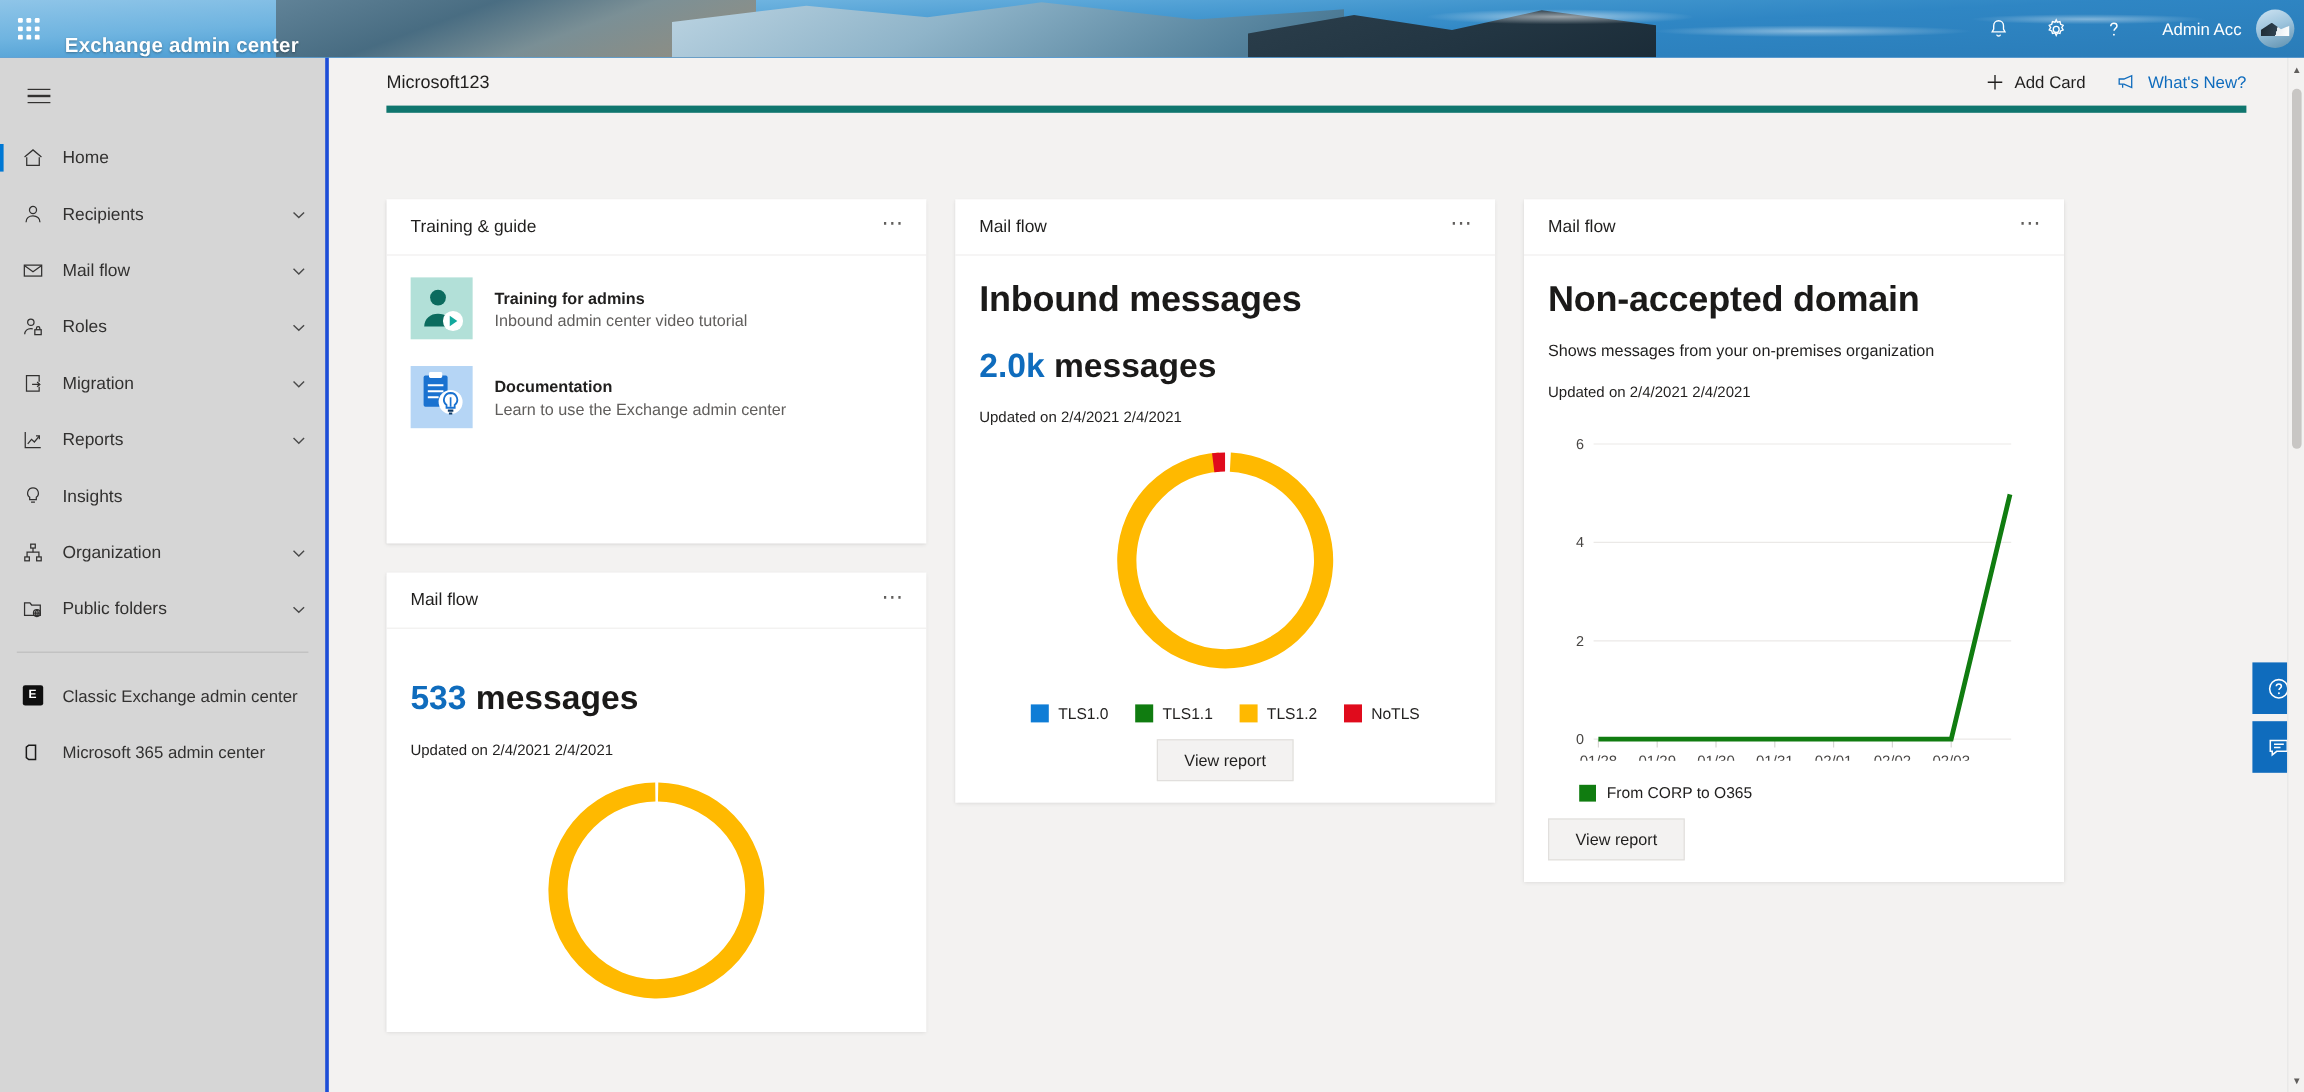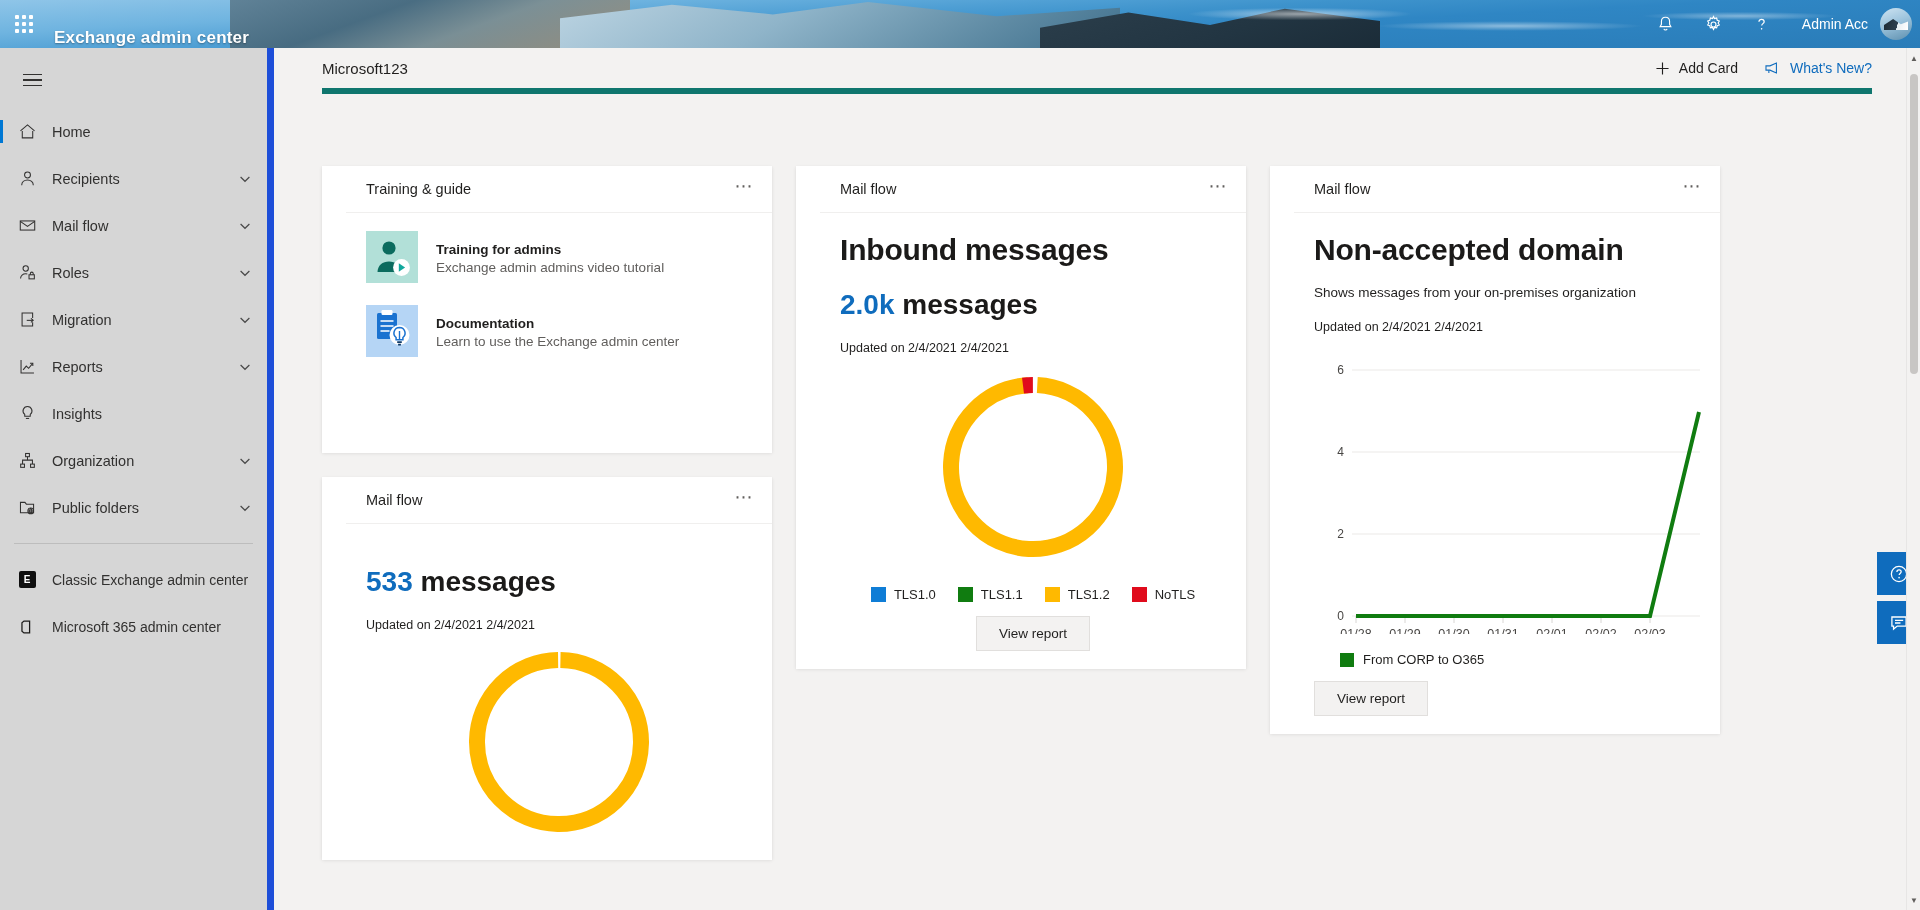--- a/index.html
+++ b/index.html
@@ -91,21 +91,21 @@
     width: 24px; height: 11px;
     background: linear-gradient(105deg,#1d2a33 0%,#2f4150 55%,#e8eef2 56%, #ffffff 100%);
     clip-path: polygon(0 55%, 38% 0, 70% 48%, 100% 22%, 100% 100%, 0 100%);
   }
 
   
   .sidebar {
     position: absolute; top: 48px; left: 0;
     width: 274px; height: 862px;
     background: #d6d6d6;
-    border-right: 7px solid #1d4ed8;
+    border-right: 3px solid #1d4ed8;
     z-index: 20;
   }
   .hamburger {
     width: 48px; height: 48px; margin: 8px 0 4px 8px;
     display: flex; flex-direction: column; justify-content: center;
     align-items: center; gap: 4px; cursor: pointer;
   }
   .hamburger i { display:block; width: 19px; height: 1.5px; background:#323130; }
   .nav-item {
     position: relative;
@@ -160,21 +160,20 @@
   
   .board {
     position: absolute; left: 48px; top: 118px;
     width: 1400px;
     display: flex; gap: 24px; align-items: flex-start;
   }
   .col { width: 450px; display: flex; flex-direction: column; gap: 24px; }
   .card {
     background: #ffffff;
     box-shadow: 0 1.2px 3.6px rgba(0,0,0,.10), 0 .3px .9px rgba(0,0,0,.08);
-    padding-left: 24px;
   }
   .card-head {
     height: 47px; display: flex; align-items: center;
     padding: 0 18px 0 20px; border-bottom: 1px solid #f0efee;
   }
   .card-title { font-size: 14.5px; color: #201f1e; }
   .card-more {
     margin-left: auto; color:#605e5c; font-size: 18px; letter-spacing: 1.5px;
     cursor: pointer; line-height: 1; padding-bottom: 6px;
   }
@@ -494,21 +493,21 @@
               <svg width="52" height="52" viewBox="0 0 52 52">
                 <rect width="52" height="52" fill="#b2e0d8"></rect>
                 <circle cx="23" cy="17" r="6.6" fill="#0b6b5e"></circle>
                 <path d="M11.5 41c0-6.6 5.2-10.6 11.5-10.6S34.5 34.4 34.5 41z" fill="#0b6b5e"></path>
                 <circle cx="35.5" cy="36.5" r="8.4" fill="#ffffff"></circle>
                 <path d="M32.8 32.2l6.3 4.3-6.3 4.3z" fill="#12a89d"></path>
               </svg>
             </span>
             <span>
               <span class="tg-text-t">Training for admins</span>
-              <span class="tg-text-s" style="display:block">Exchange admin admins video tutorial</span>
+              <span class="tg-text-s" style="display:block">Inbound admin center video tutorial</span>
             </span>
           </div>
 
           <div class="tg-row">
             <span class="tg-thumb">
               <svg width="52" height="52" viewBox="0 0 52 52">
                 <rect width="52" height="52" fill="#b5d5f5"></rect>
                 <rect x="11" y="8" width="20" height="26" rx="1.5" fill="#1a72d0"></rect>
                 <rect x="15.5" y="5" width="11" height="5" rx="1.2" fill="#ffffff"></rect>
                 <path d="M14.5 16h13M14.5 21h13M14.5 26h9" stroke="#ffffff" stroke-width="1.6"></path>

